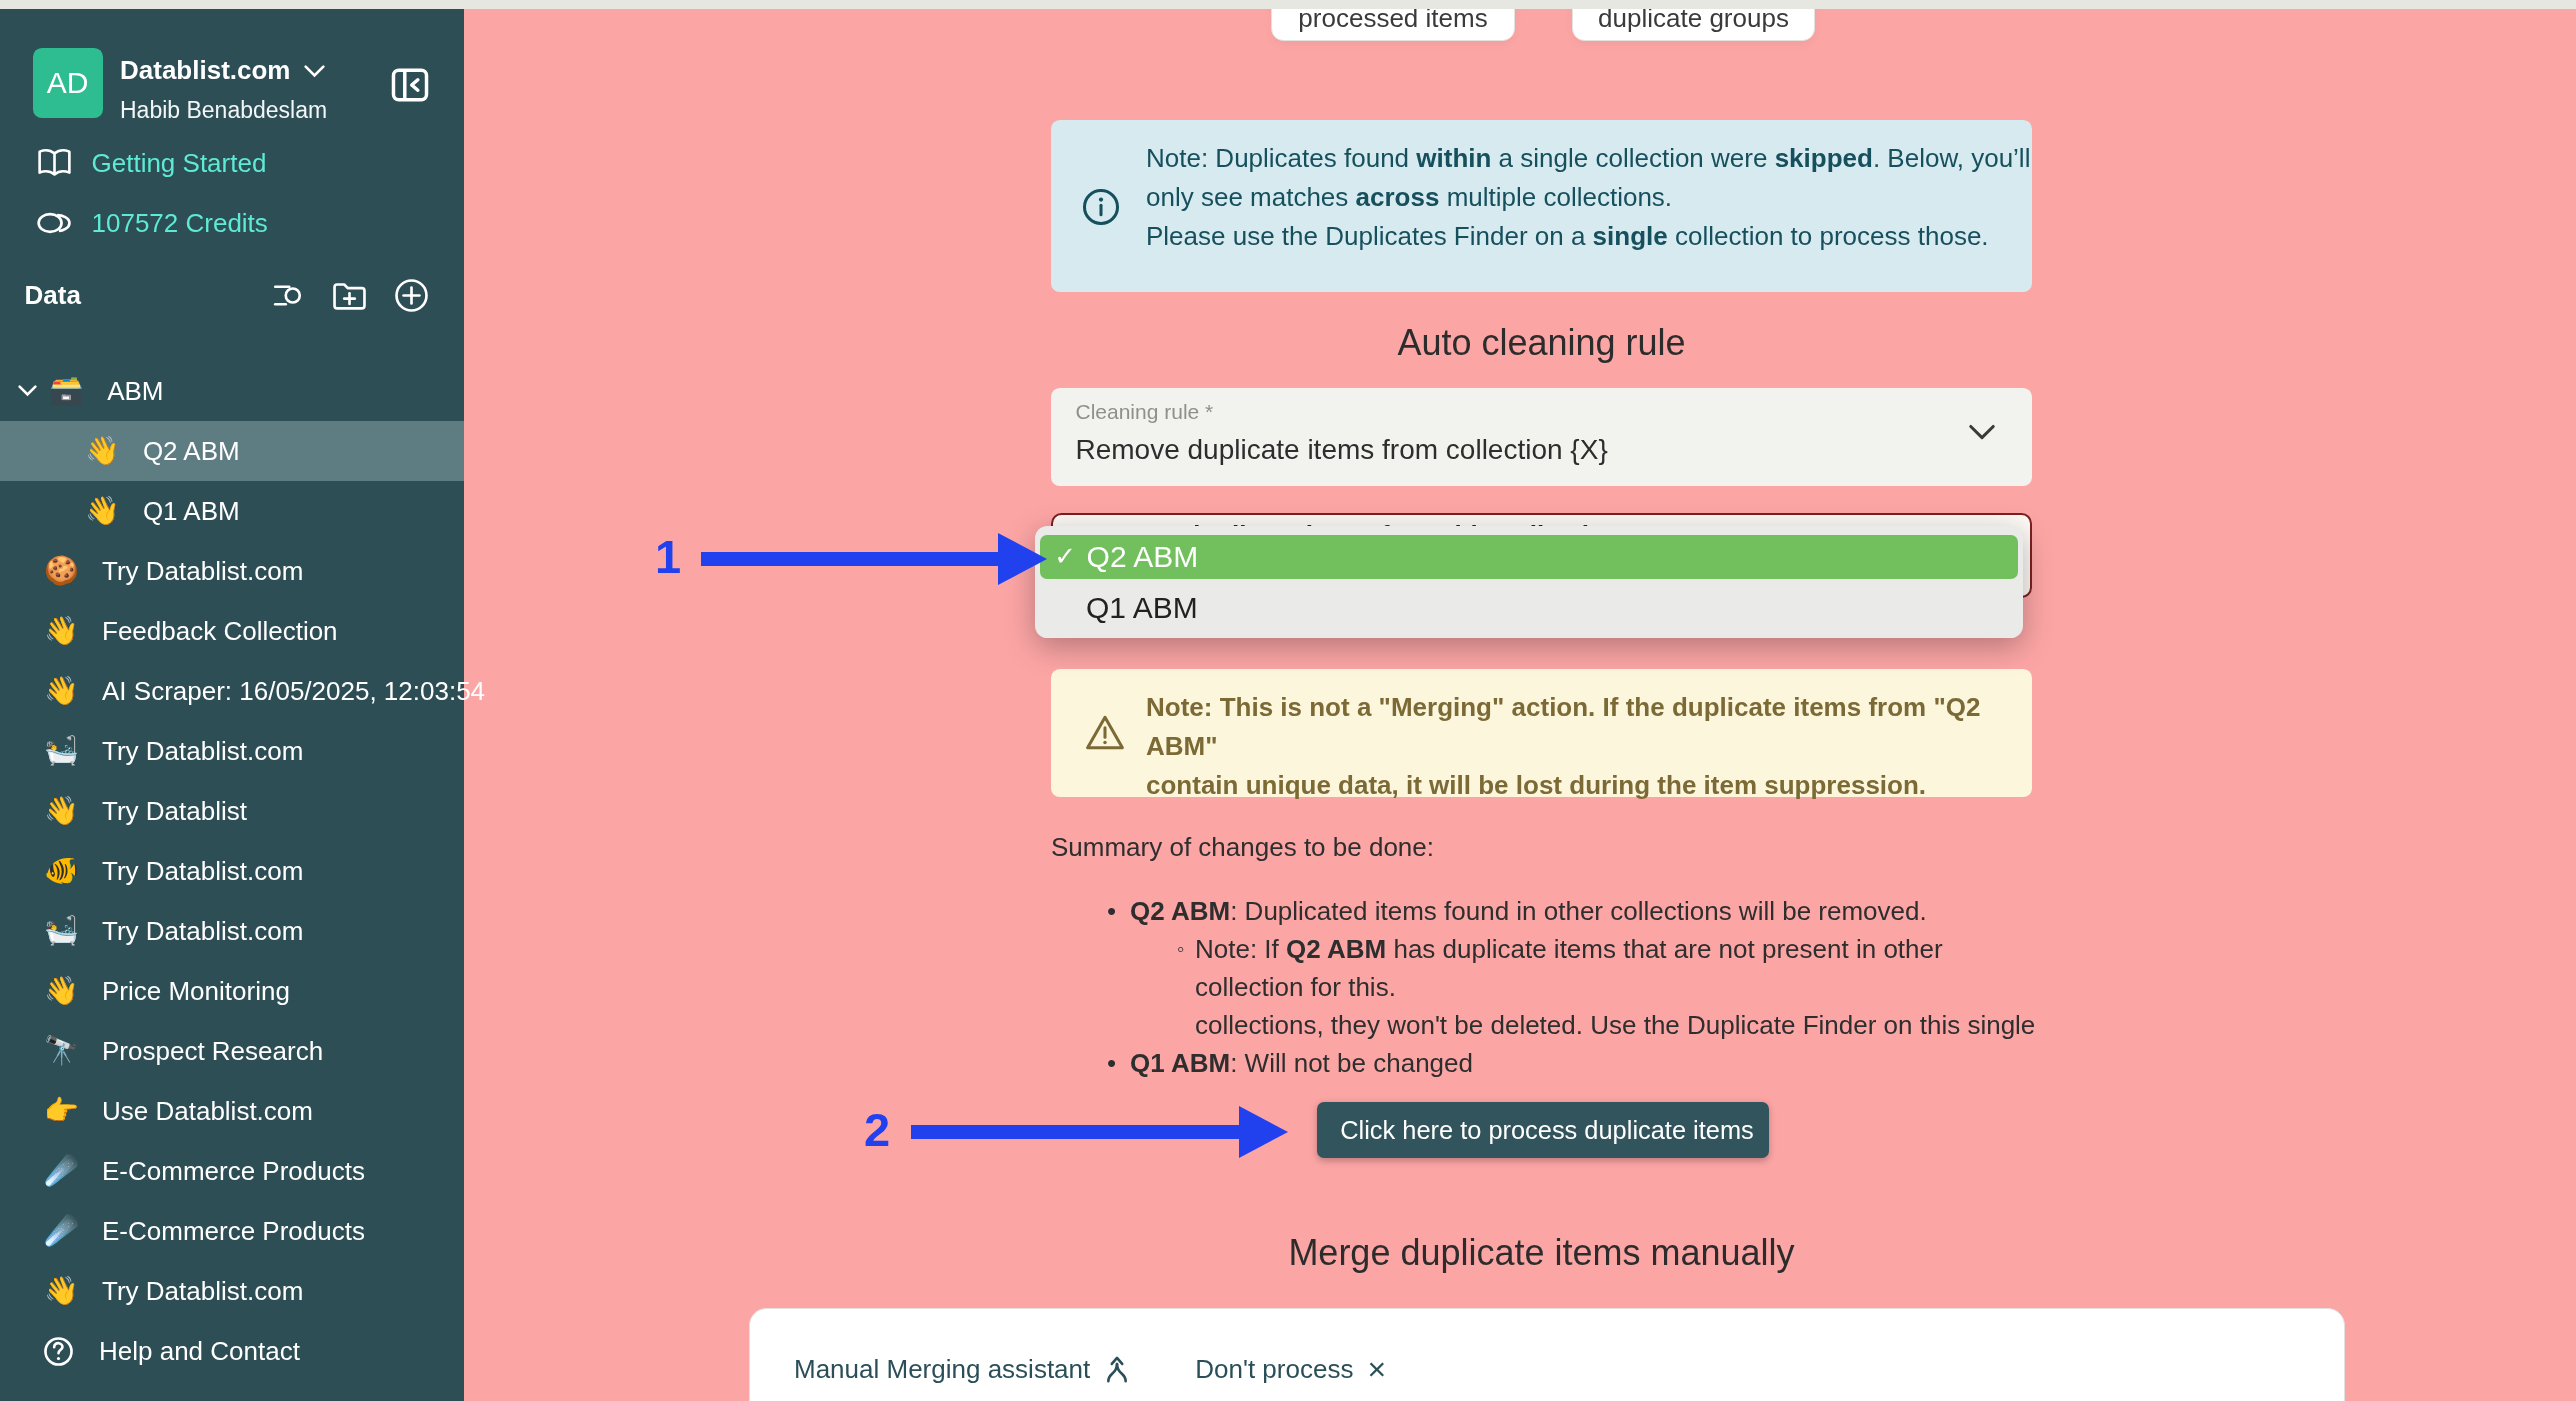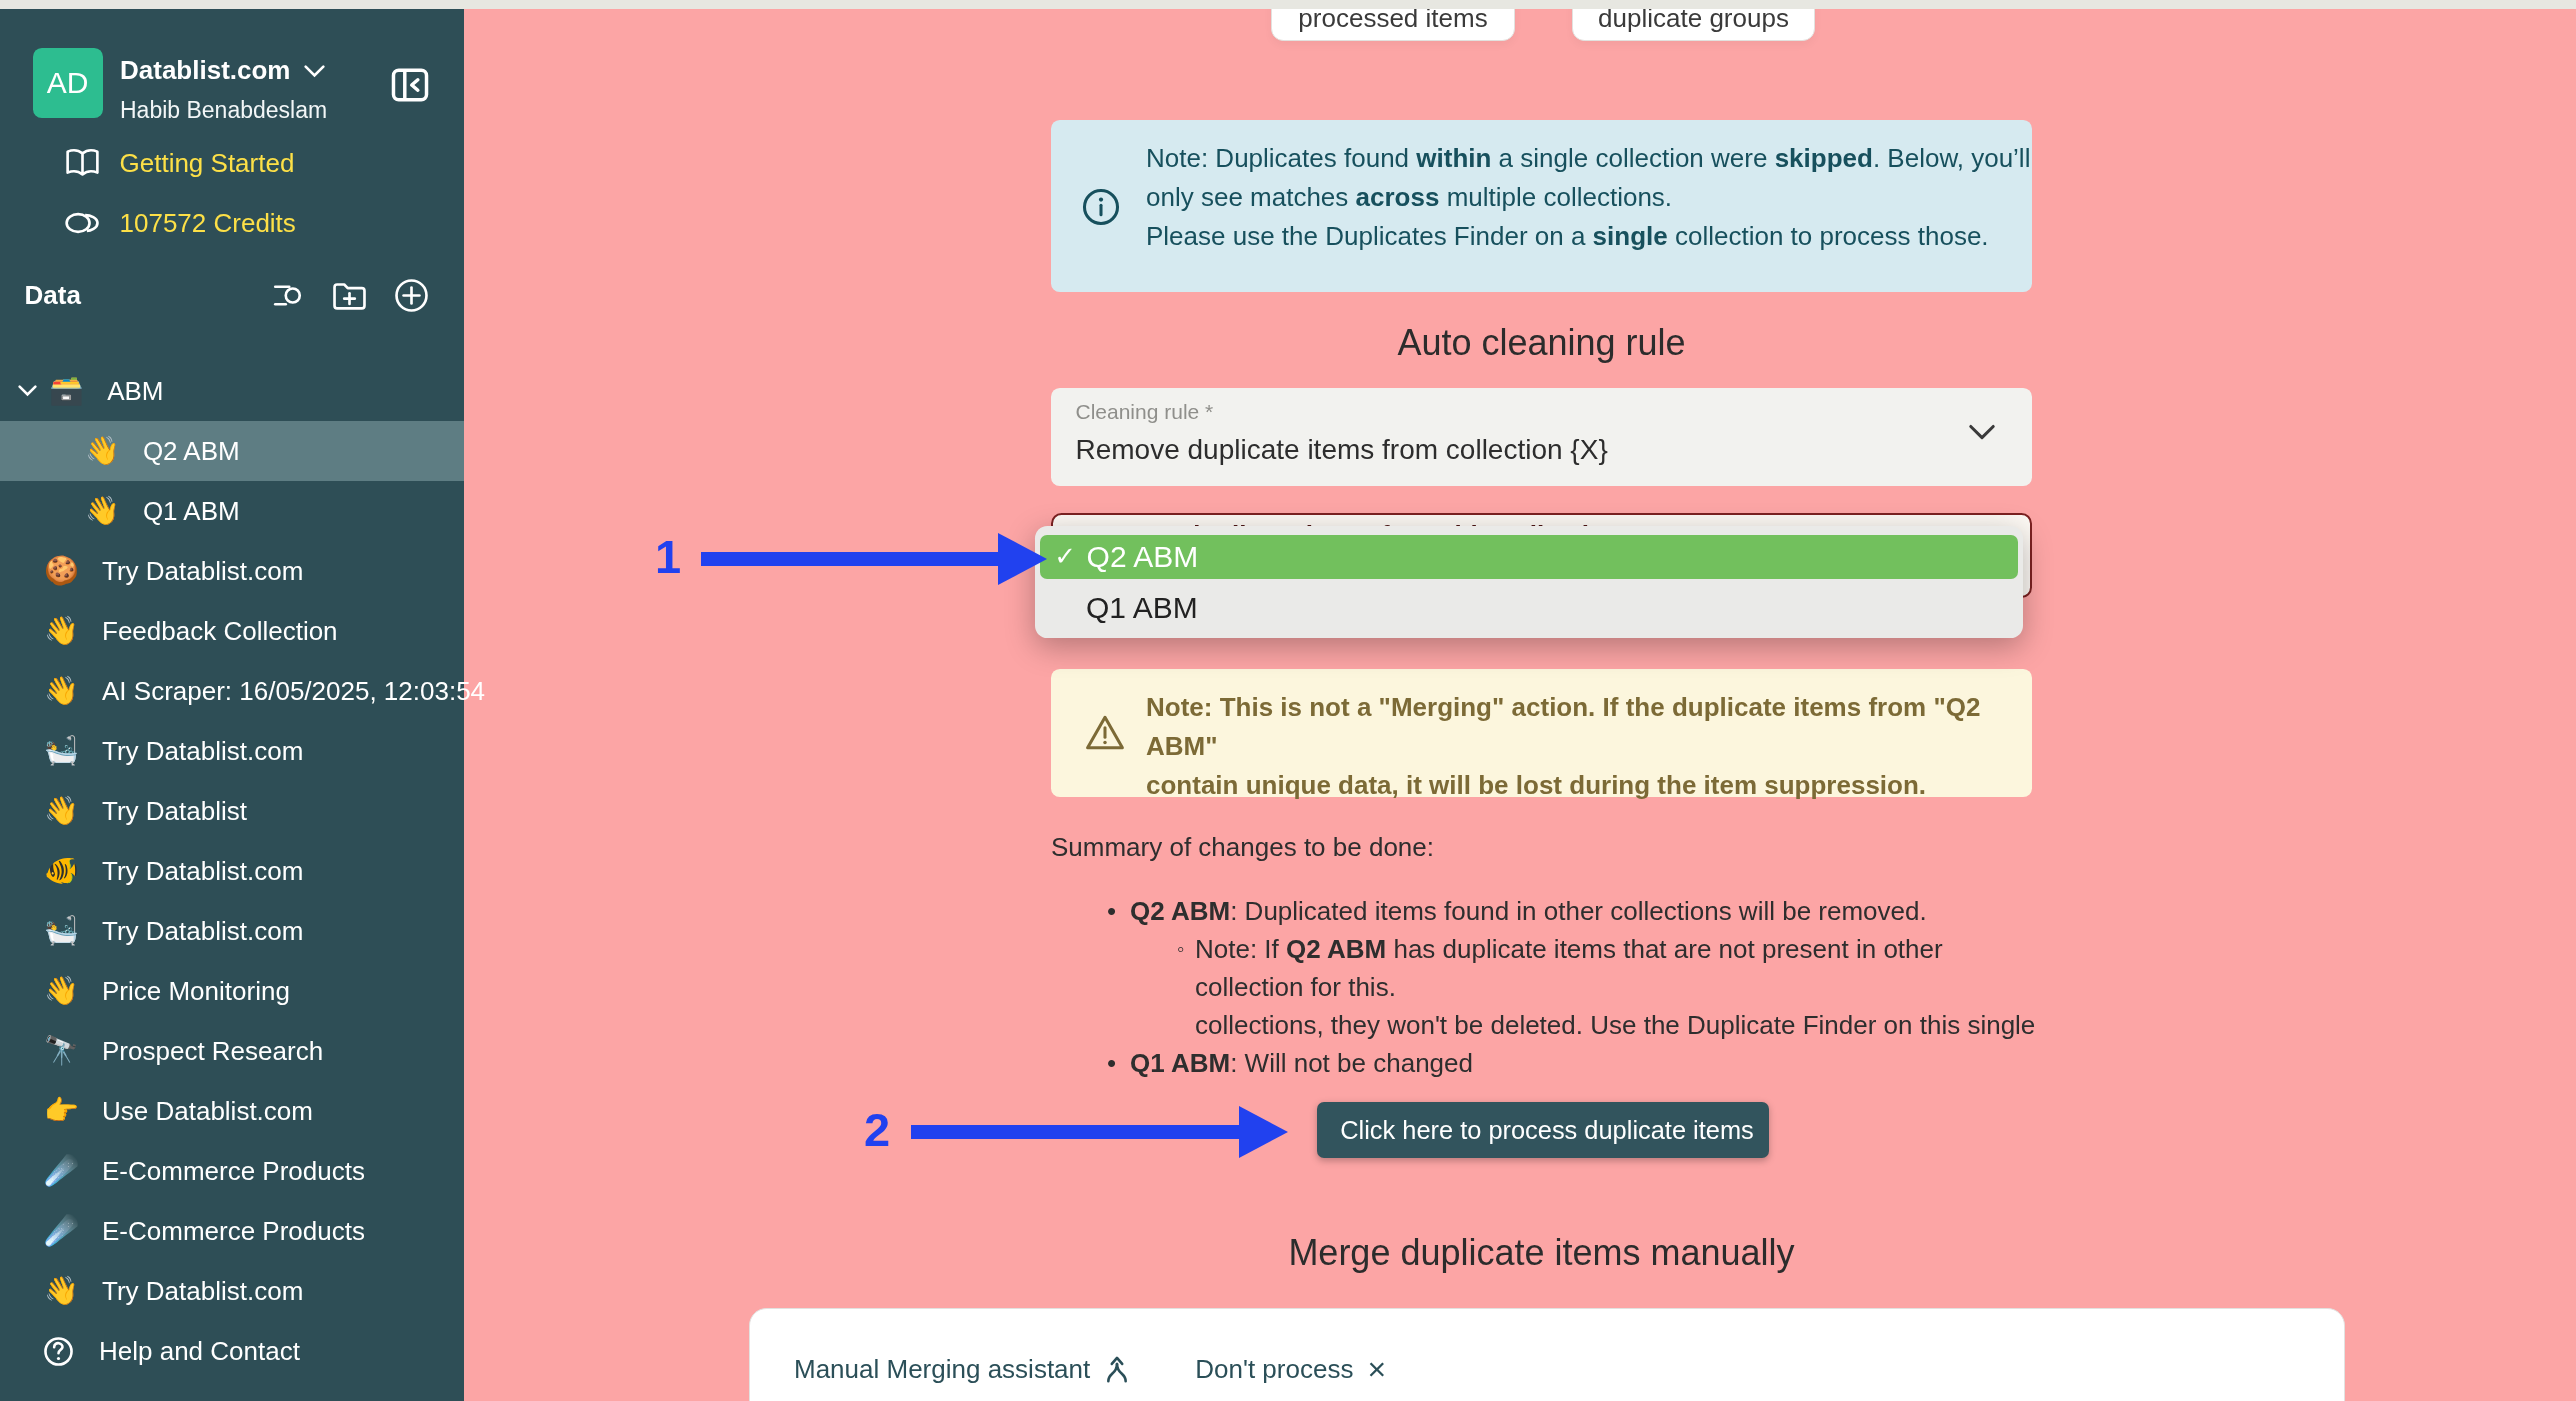--- a/index.html
+++ b/index.html
@@ -13,21 +13,21 @@
   
   .sidebar { position:absolute; left:0; top:0; width:464px; height:1402px; background:#2e4e56; color:#fff; z-index:10; }
   .sb-header { position:absolute; left:0; top:16px; width:503px; height:123px;margin-left:8px; }
   .avatar { position:absolute; left:24.5px; top:32px; width:70px; height:70px; border-radius:8.8px;
             background:#2dbd90; color:#fff; font-size:30px; display:flex; align-items:center; justify-content:center; }
   .app-name { position:absolute; left:112px; top:39px; font-size:26px; font-weight:700; color:#fff; display:flex; align-items:center; gap:12.3px; }
   .app-sub  { position:absolute; left:112px; top:81px; font-size:23px; color:#f2f6f7; }
   .collapse-btn { position:absolute; left:379px; top:46px; width:46px; height:46px; display:flex; align-items:center; justify-content:center; cursor:pointer; }
 
   .sb-nav { position:absolute; left:0; top:133px; width:464px; }
-  .sb-row { height:60px; display:flex; align-items:center; font-size:26px; color:#fde047; cursor:pointer;padding-left:28px; }
+  .sb-row { height:60px; display:flex; align-items:center; font-size:26px; color:#5eead4; cursor:pointer; }
   .sb-row .ic { width:39px; display:flex; justify-content:center; margin-left:35px; margin-right:17.5px; flex:0 0 auto; }
 
   .data-head { position:absolute; left:0; top:276px; width:464px; height:39px; display:flex; align-items:center; }
   .data-title { margin-left:24.5px; font-size:26px; font-weight:700; }
   .data-icons { margin-left:auto; margin-right:33px; display:flex; gap:23px; }
   .data-icons .dicon { width:39px; height:39px; display:flex; align-items:center; justify-content:center; cursor:pointer; }
 
   .tree { position:absolute; left:0; top:361px; width:464px; }
   .t-row { height:60px; display:flex; align-items:center; font-size:26px; color:#fff; cursor:pointer; white-space:nowrap; }
   .t-row.sel { background:#5e7d83; }

